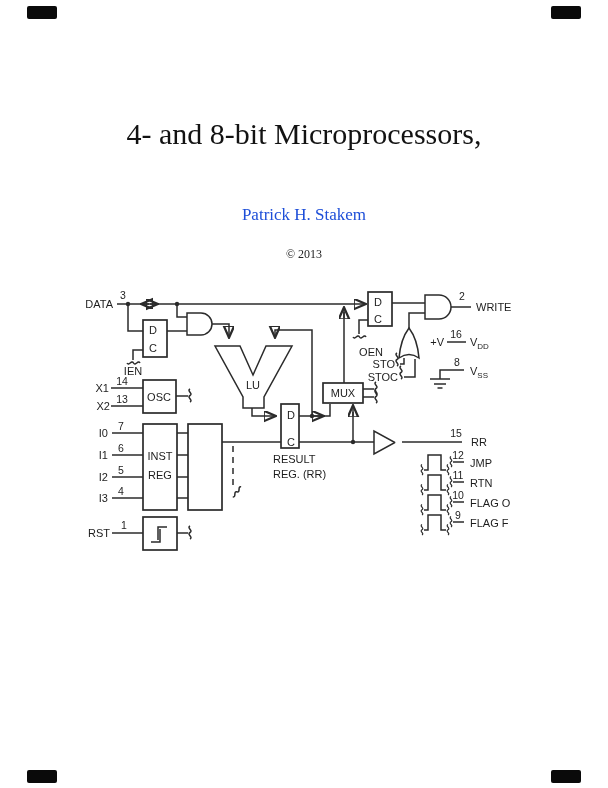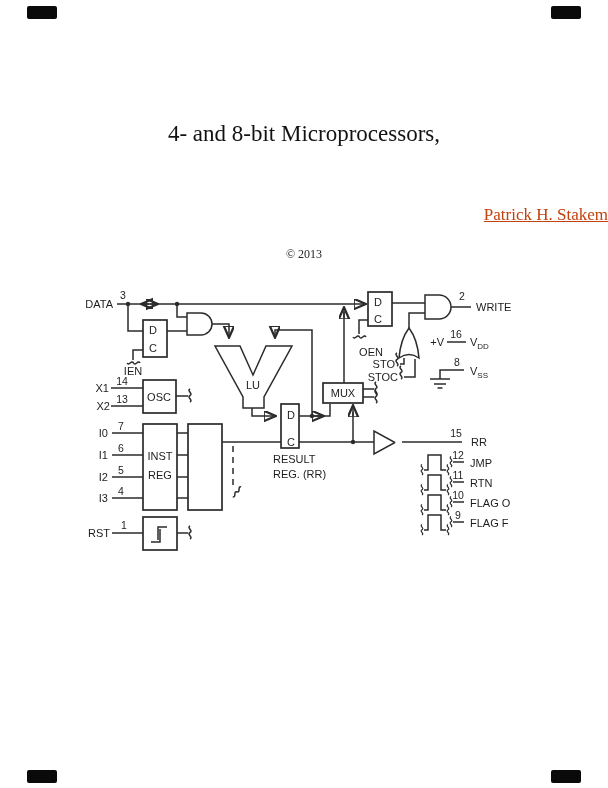--- a/index.html
+++ b/index.html
@@ -2,22 +2,22 @@
 <html><head>
 <meta charset="utf-8">
 <style>
   html,body{margin:0;padding:0;}
   body{width:608px;height:788px;background:#ffffff;position:relative;overflow:hidden;
        font-family:"Liberation Serif", serif;color:#181818;}
   .corner{position:absolute;width:30px;height:13px;background:#0a0a0a;border-radius:2px;}
   .c-tl{left:27px;top:6px;} .c-tr{right:27px;top:6px;}
   .c-bl{left:27px;bottom:5px;} .c-br{right:27px;bottom:5px;}
   .title{position:absolute;left:0;right:0;top:118px;text-align:center;
-         font-size:23px;line-height:31px;color:#121212;}
-  .author{position:absolute;left:0;right:0;top:205px;text-align:right;font-size:17px;color:#c2410c;text-decoration:underline;}
+         font-size:30px;line-height:31px;color:#121212;}
+  .author{position:absolute;left:0;right:0;top:205px;text-align:center;font-size:17px;color:#1d4ed8;}
   .copyright{position:absolute;left:0;right:0;top:247px;text-align:center;font-size:12px;color:#222;}
   svg.diag{position:absolute;left:0;top:0;width:608px;height:788px;}
   svg.diag path, svg.diag line, svg.diag rect, svg.diag polyline, svg.diag circle.ring, svg.diag use{
       stroke:#2b2b2b;stroke-width:1.5;fill:none;}
   svg.diag rect{stroke-width:1.7;}
   svg.diag text{fill:#1d1d1d;stroke:none;font-family:"Liberation Sans", sans-serif;font-size:11px;}
   svg.diag text.pin{font-size:10.5px;}
   svg.diag tspan.sub{font-size:8px;}
   svg.diag .dot{fill:#2b2b2b;stroke:none;}
   svg.diag .bub{fill:#ffffff;}

